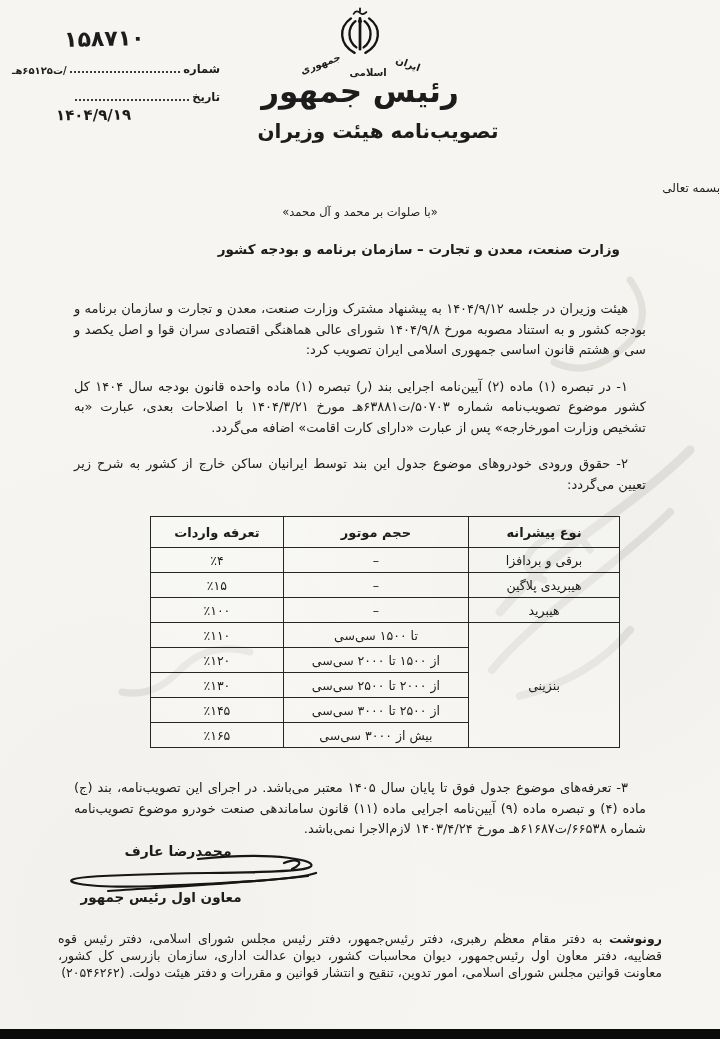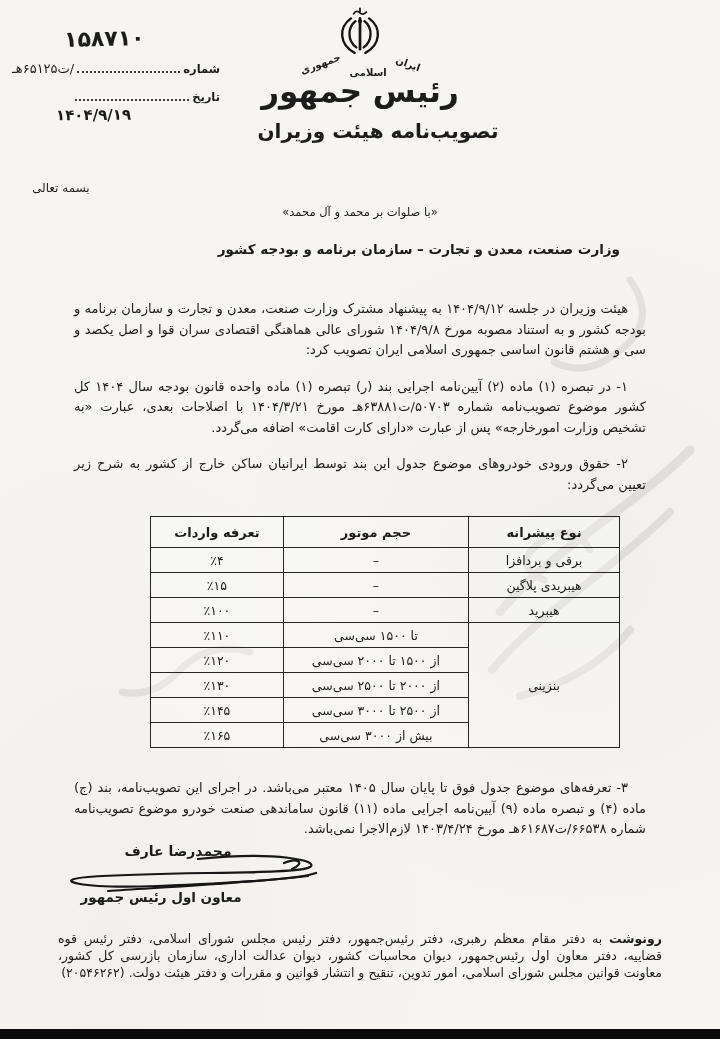--- a/index.html
+++ b/index.html
@@ -15,32 +15,32 @@
   }
   .abs{position:absolute;}
   
   .hw-number{left:64px;top:26px;font-size:22px;font-weight:bold;letter-spacing:5px;
     transform:rotate(-1.5deg);direction:ltr;}
   .ref-row{display:flex;direction:rtl;align-items:flex-end;}
   .ref-num-row{left:12px;top:61px;width:208px;}
   .ref-date-row{left:72px;top:89px;width:148px;}
   .ref-label{font-size:11.5px;font-weight:bold;}
   .leader{flex:1;border-bottom:2px dotted #3c3c3c;margin:0 3px 3px 3px;height:10px;}
-  .ref-suffix{font-size:13px;font-weight:normal;white-space:nowrap;}
+  .ref-suffix{font-size:10px;font-weight:bold;white-space:nowrap;}
   .hw-date{left:56px;top:106px;font-size:15px;font-weight:bold;letter-spacing:3px;
     transform:rotate(-0.5deg);direction:ltr;}
   
   .emblem-wrap{left:0;right:0;top:6px;text-align:center;}
   .arc-text{display:flex;justify-content:center;gap:7px;margin-top:0;font-size:10px;font-weight:bold;}
   .arc-w1{transform:rotate(-20deg) translateY(-4px);}
   .arc-w2{transform:translateY(5px);}
   .arc-w3{transform:rotate(20deg) translateY(-4px);}
   .office-title{left:0;right:0;top:73px;text-align:center;font-size:31px;font-weight:bold;}
   .doc-type{left:0;right:0;top:119px;text-align:center;font-size:20px;font-weight:bold;padding-left:36px;}
-  .bismillah{left:0;right:0;top:181px;text-align:left;font-size:12px;margin-left:32px;}
+  .bismillah{left:0;right:0;top:181px;text-align:right;font-size:12px;margin-left:32px;}
   .salawat{left:0;right:0;top:205px;text-align:center;font-size:11.5px;}
   .addressee{right:100px;top:241px;font-size:13.5px;font-weight:bold;}
   
   .body-block{left:58px;right:58px;top:283px;}
   .para{margin:16px;text-align:justify;font-size:13px;line-height:20.5px;text-indent:18px;}
   .clause3{left:58px;right:58px;top:762px;}
   
   .tariff-table{position:absolute;top:516px;right:100px;width:470px;border-collapse:collapse;
     background:rgba(255,255,255,0.25);}
   .tariff-table th,.tariff-table td{border:1.6px solid #262626;text-align:center;vertical-align:middle;}

